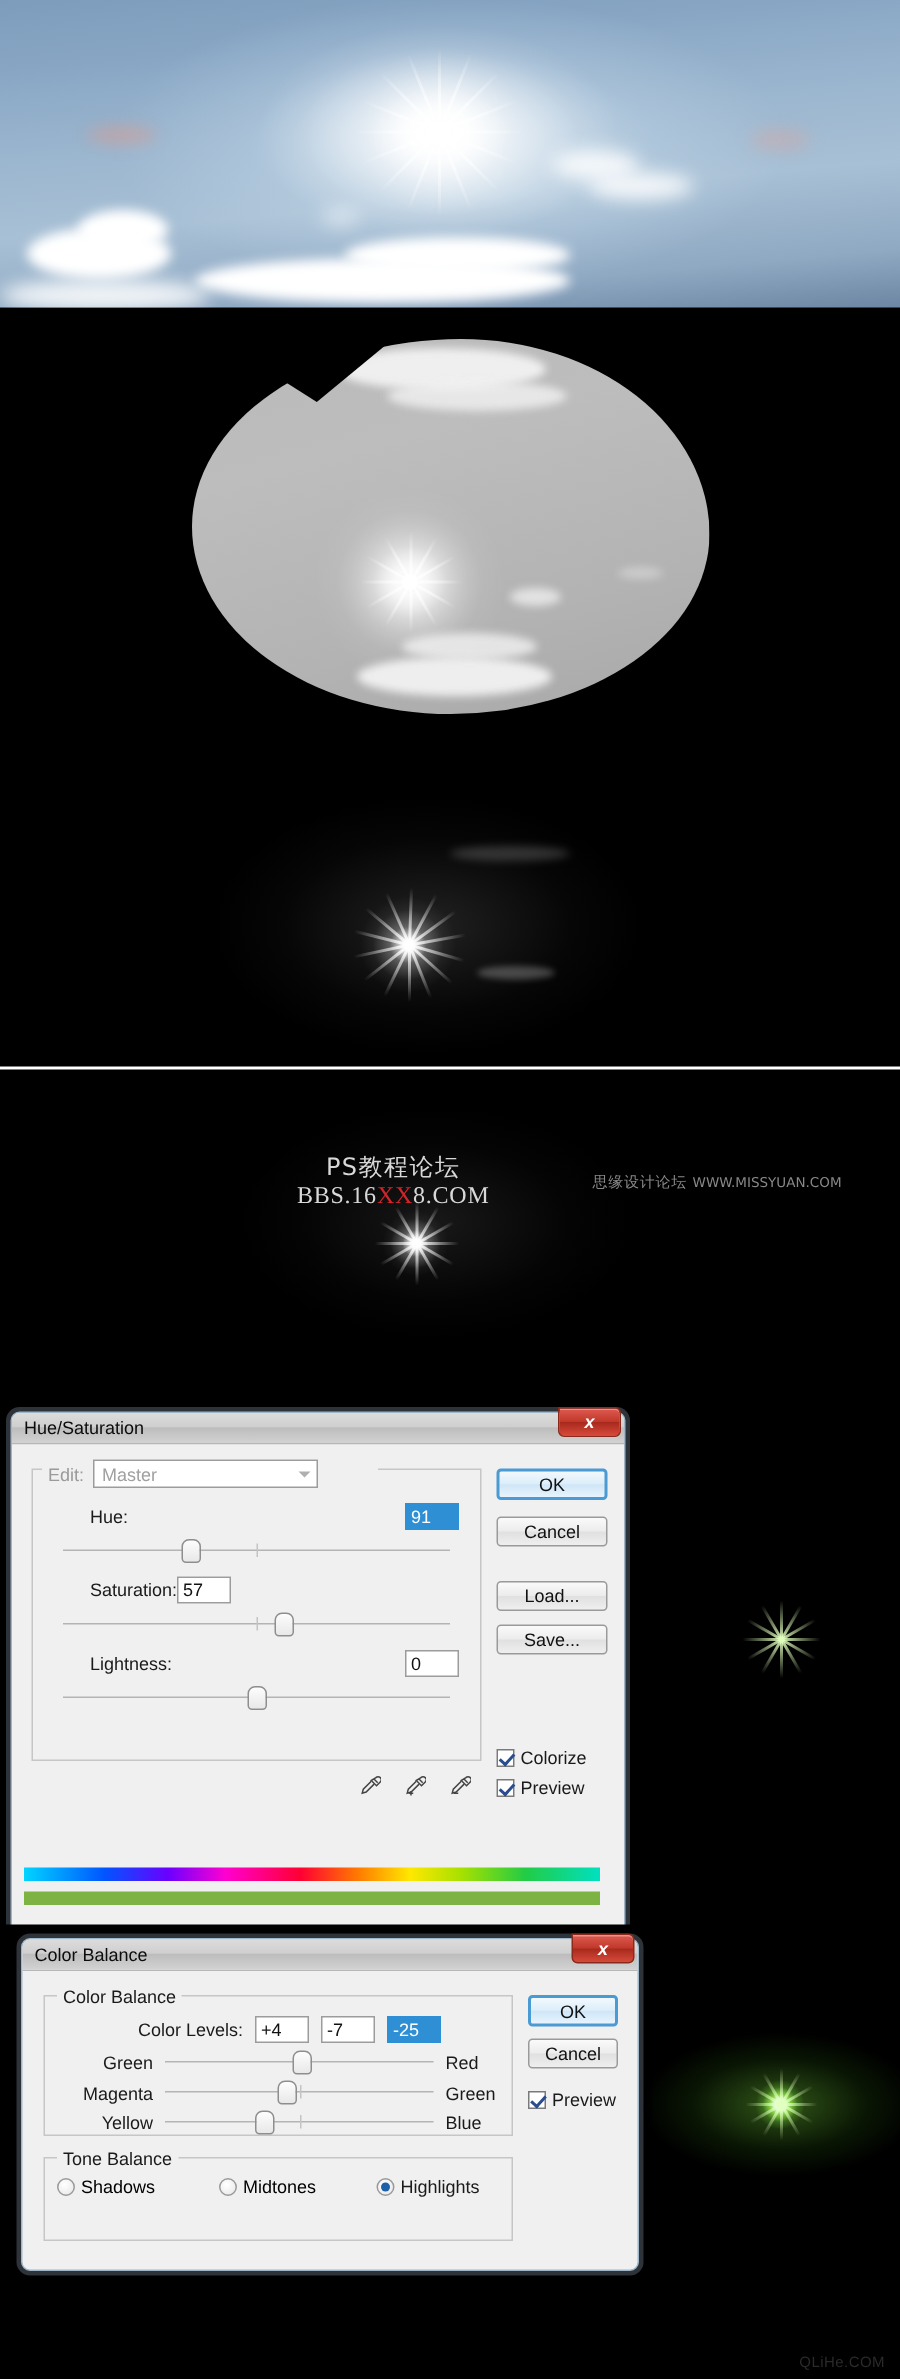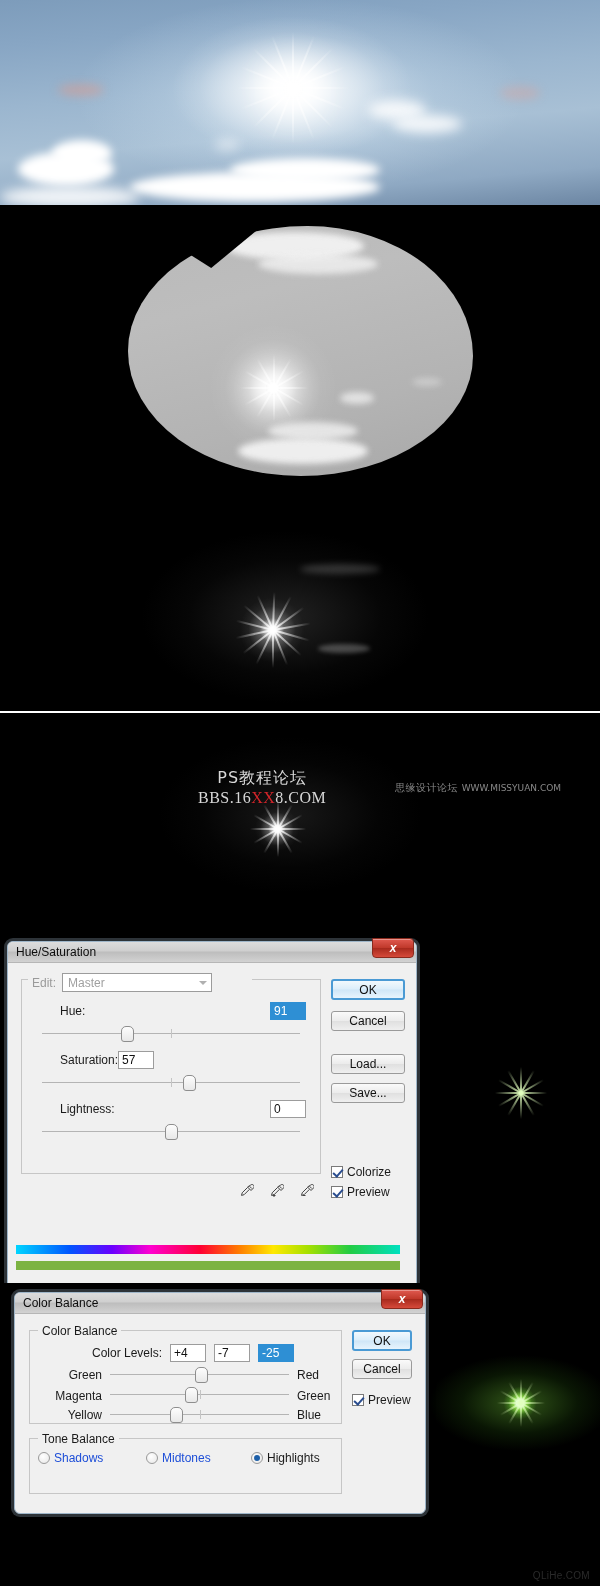--- a/index.html
+++ b/index.html
@@ -190,21 +190,21 @@
   .radio { display:flex; align-items:center; font-size:12px; color:#1a1a1a; }
   .radio .dot {
     width:12px; height:12px; border-radius:50%; border:1px solid #9a9a9a;
     background: radial-gradient(circle at 40% 35%,#fff,#e6e6e6);
     margin-right:4px; position:relative; flex:0 0 auto;
   }
   .radio .dot.on::after {
     content:""; position:absolute; left:2px; top:2px; width:6px; height:6px; border-radius:50%;
     background:#1d5fa8;
   }
-  .radio.dim { color:#1d4ed8; }
+  .radio.dim { color:#000000; }
 
   .eyedropper { width:14px; height:14px; position:relative; display:inline-block; }
   .eyedropper svg { display:block; }
 
   .spectrum-top {
     height:9px;
     background: linear-gradient(to right,
       #00d5ff 0%, #0055ff 14%, #6a00ff 25%, #ff00d0 35%,
       #ff0033 48%, #ff7b00 58%, #ffe800 67%, #a6e000 76%,
       #22cc44 87%, #00e0c0 100%);

